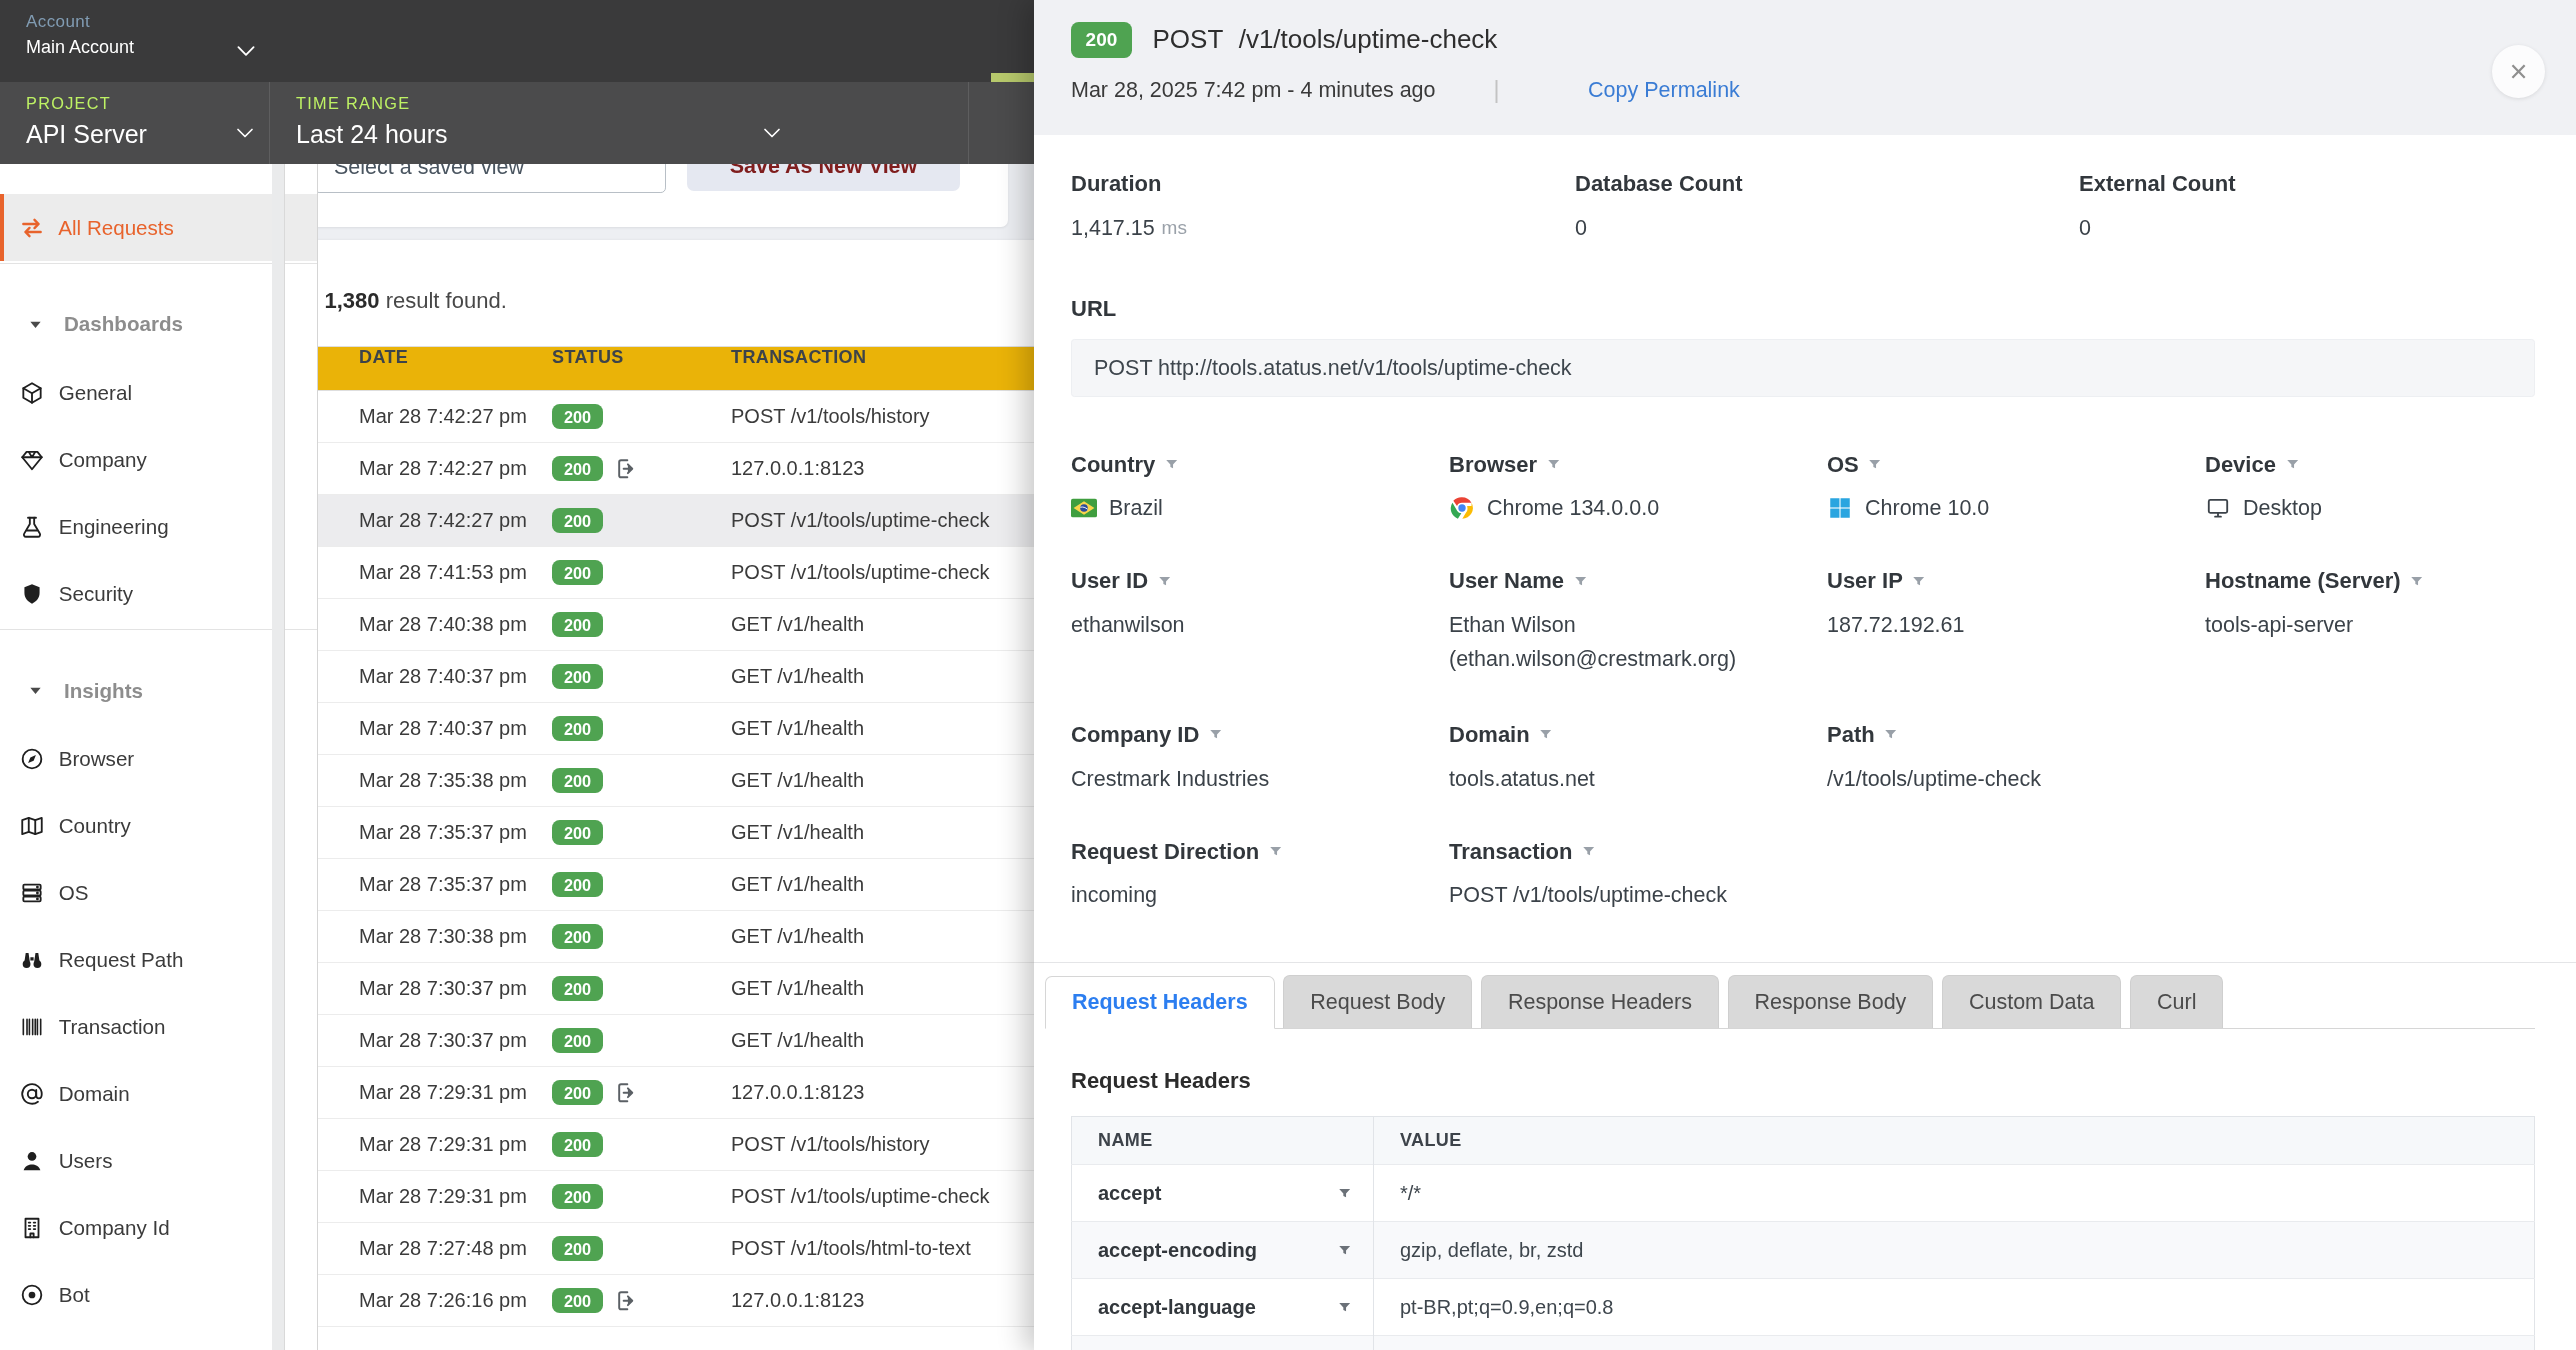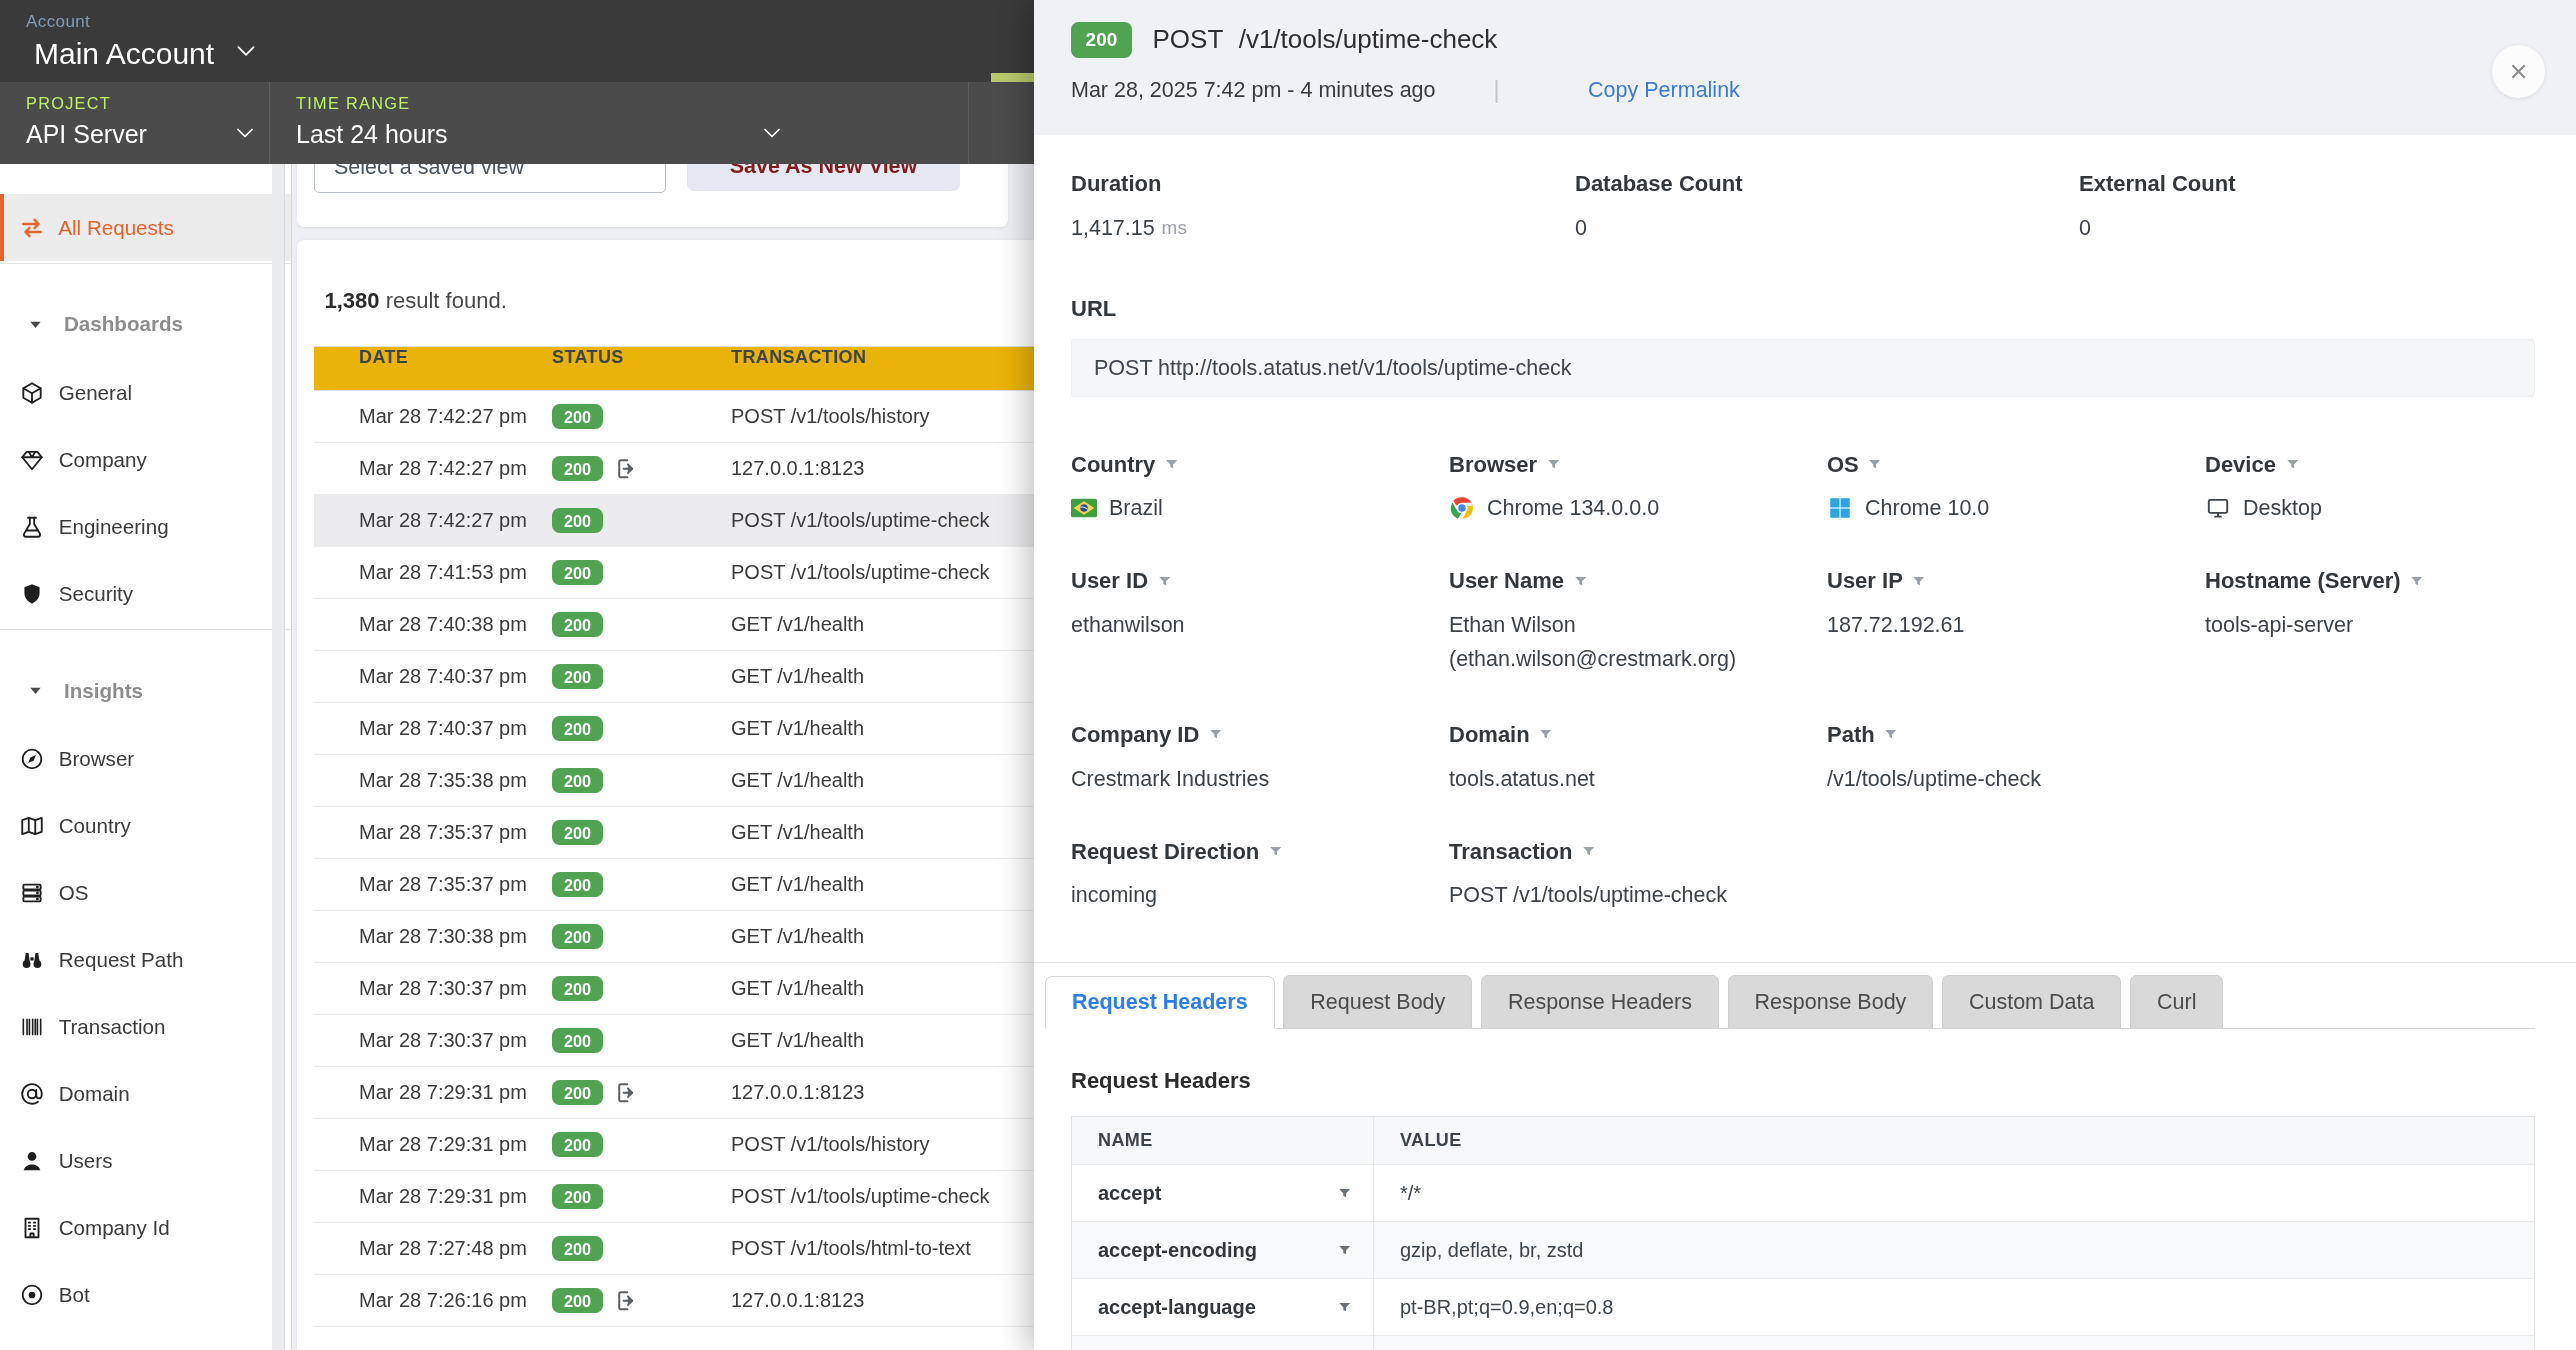--- a/index.html
+++ b/index.html
@@ -4,38 +4,38 @@
 <style>
   * { margin:0; padding:0; box-sizing:border-box; }
   html,body { background:#e9ebee; }
   body { font-family:"Liberation Sans", sans-serif; }
   .screen { position:relative; width:2576px; height:1351px; overflow:hidden; background:#edeff3; }
 
   
   .topbar { position:absolute; left:0; top:0; width:2576px; height:82px; background:#3a3a3b; z-index:10; }
   .account { position:absolute; left:26px; top:12px; }
   .account-label { font-size:17px; color:#819cb3; letter-spacing:0.4px; }
-  .account-value { font-size:30px; color:#fff; margin-top:5.1px;margin-left:8px; }
+  .account-value { font-size:18px; color:#fff; margin-top:5.1px; }
   .acct-chev { position:absolute; left:233px; top:38px; width:26px; height:26px; color:#fff; }
   .nav-items { position:absolute; left:292px; top:0; height:82px; display:flex; align-items:center; gap:38px; }
   .nav-item { color:#f2f2f2; font-size:20.6px; letter-spacing:0.9px; white-space:nowrap; cursor:pointer; }
   .nav-underline { position:absolute; left:991px; top:73px; width:50px; height:8.6px; background:#b7c96c; }
 
   
   .subbar { position:absolute; left:0; top:82px; width:2576px; height:82px; background:#4b4b4c; z-index:9; }
   .sub-label { font-size:16.3px; color:#bef264; letter-spacing:1.3px; }
   .sub-value { font-size:25px; color:#fff; margin-top:6.9px; }
   .project-block { position:absolute; left:26px; top:12px; }
   .proj-chev { position:absolute; left:233px; top:39px; width:24px; height:24px; color:#fff; }
   .sub-divider { position:absolute; top:0; width:0.9px; height:82px; background:#5e5e5f; }
   .timerange-block { position:absolute; left:296px; top:12px; }
   .tr-chev { position:absolute; left:760px; top:39px; width:24px; height:24px; color:#fff; }
 
   
-  .sidebar { position:absolute; left:0; top:163px; width:292px; height:1188px; background:#fff; border-right:0.9px solid #d5d5d5; z-index:2; }
+  .sidebar { position:absolute; left:0; top:163px; width:318px; height:1188px; background:#fff; border-right:0.9px solid #d5d5d5; z-index:2; }
   .side-scroll { position:absolute; left:272px; top:163px; width:13px; height:1188px; background:#eaebec; border-right:0.9px solid #d9d9d9; z-index:2; }
   .side-item { display:flex; align-items:center; height:67px; padding-left:19px; color:#3b3b3b; font-size:20.6px; cursor:pointer; }
   .side-item .icn { width:26px; height:26px; font-size:26px; color:#1f1f1f; margin-right:13.7px; display:inline-flex; }
   .side-item.active { background:#ececec; border-left:4.3px solid #e8632c; padding-left:14.6px; color:#e8632c; height:67px; margin-top:31px; }
   .side-item.active .icn { color:#e8632c; }
   .side-divider { border-bottom:0.9px solid #e3e3e3; margin-top:1.7px; }
   .side-section-title { display:flex; align-items:center; height:43px; margin-top:39px; margin-bottom:13.7px; padding-left:26px; color:#8d8d8d; font-size:20.6px; font-weight:bold; }
   .side-section-title .caret { width:19px; height:19px; color:#4a4a4a; margin-right:19px; display:inline-flex; }
 
   

